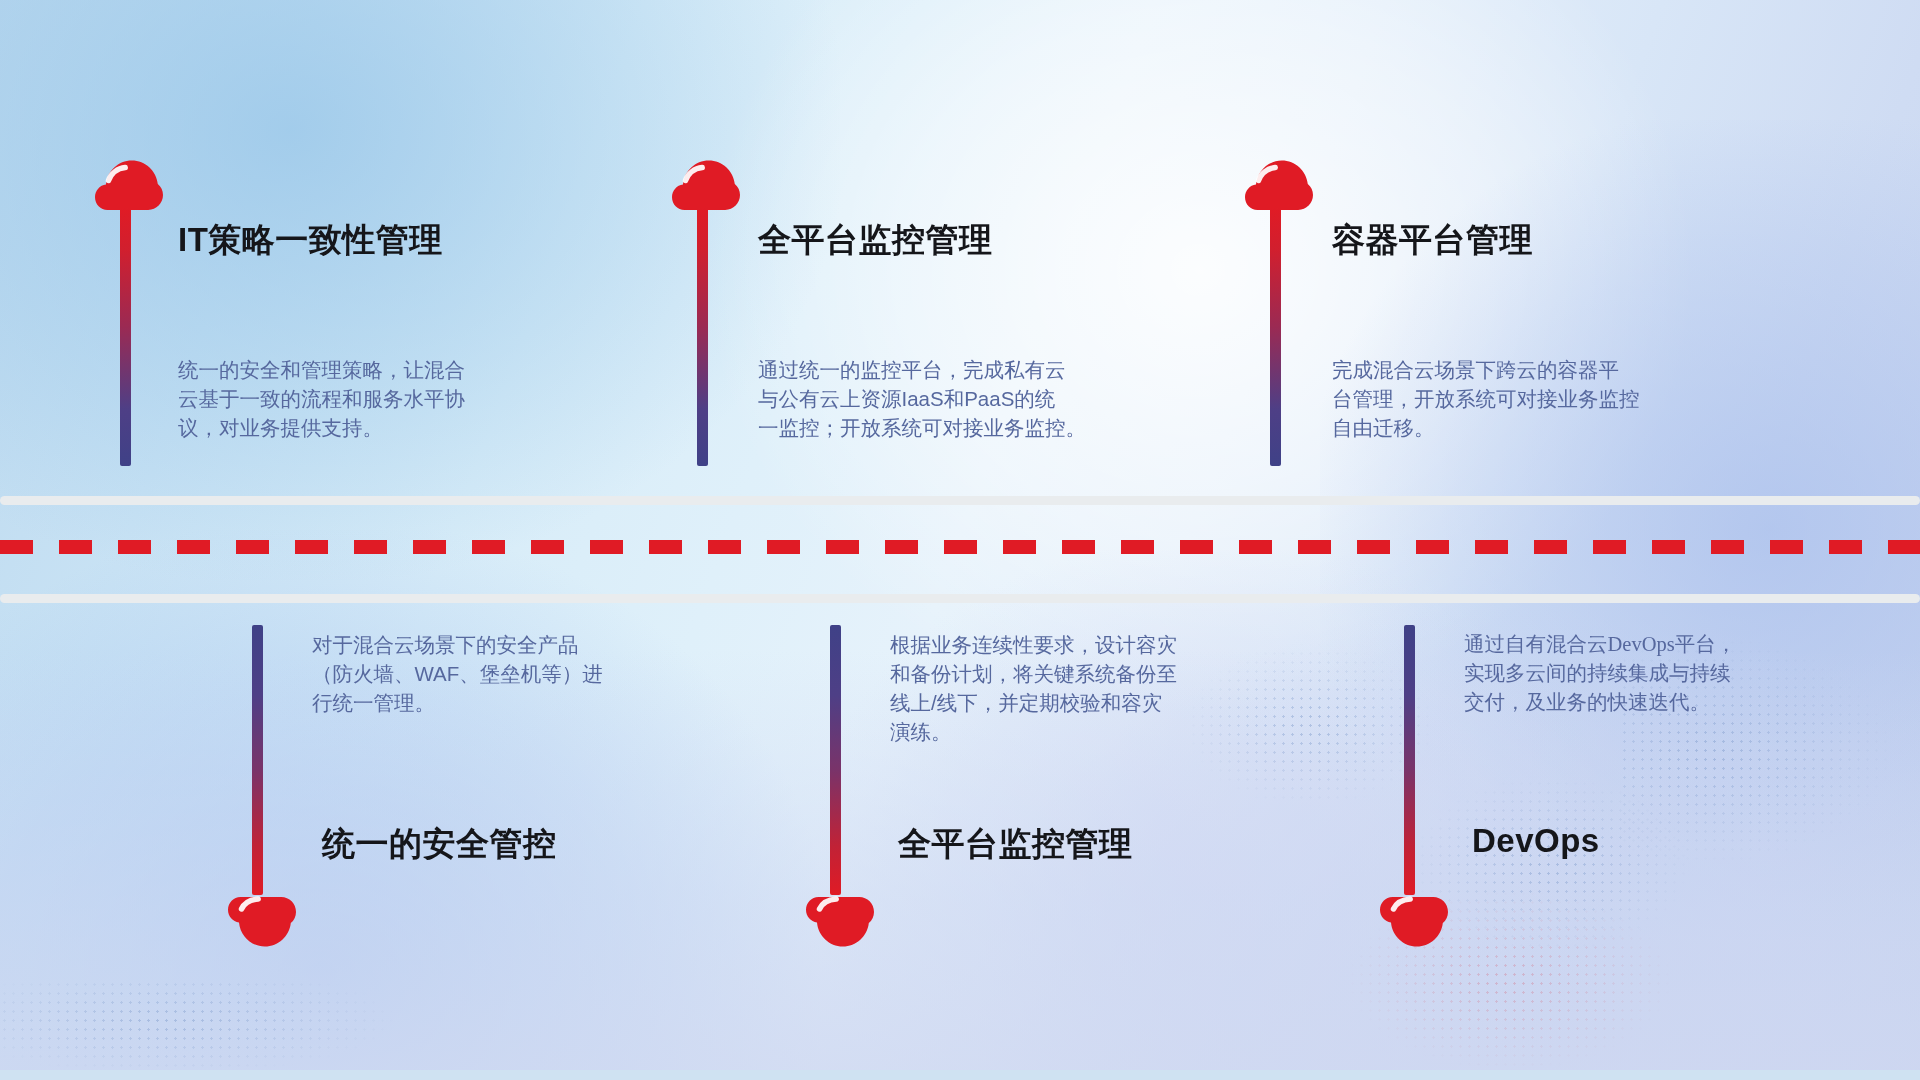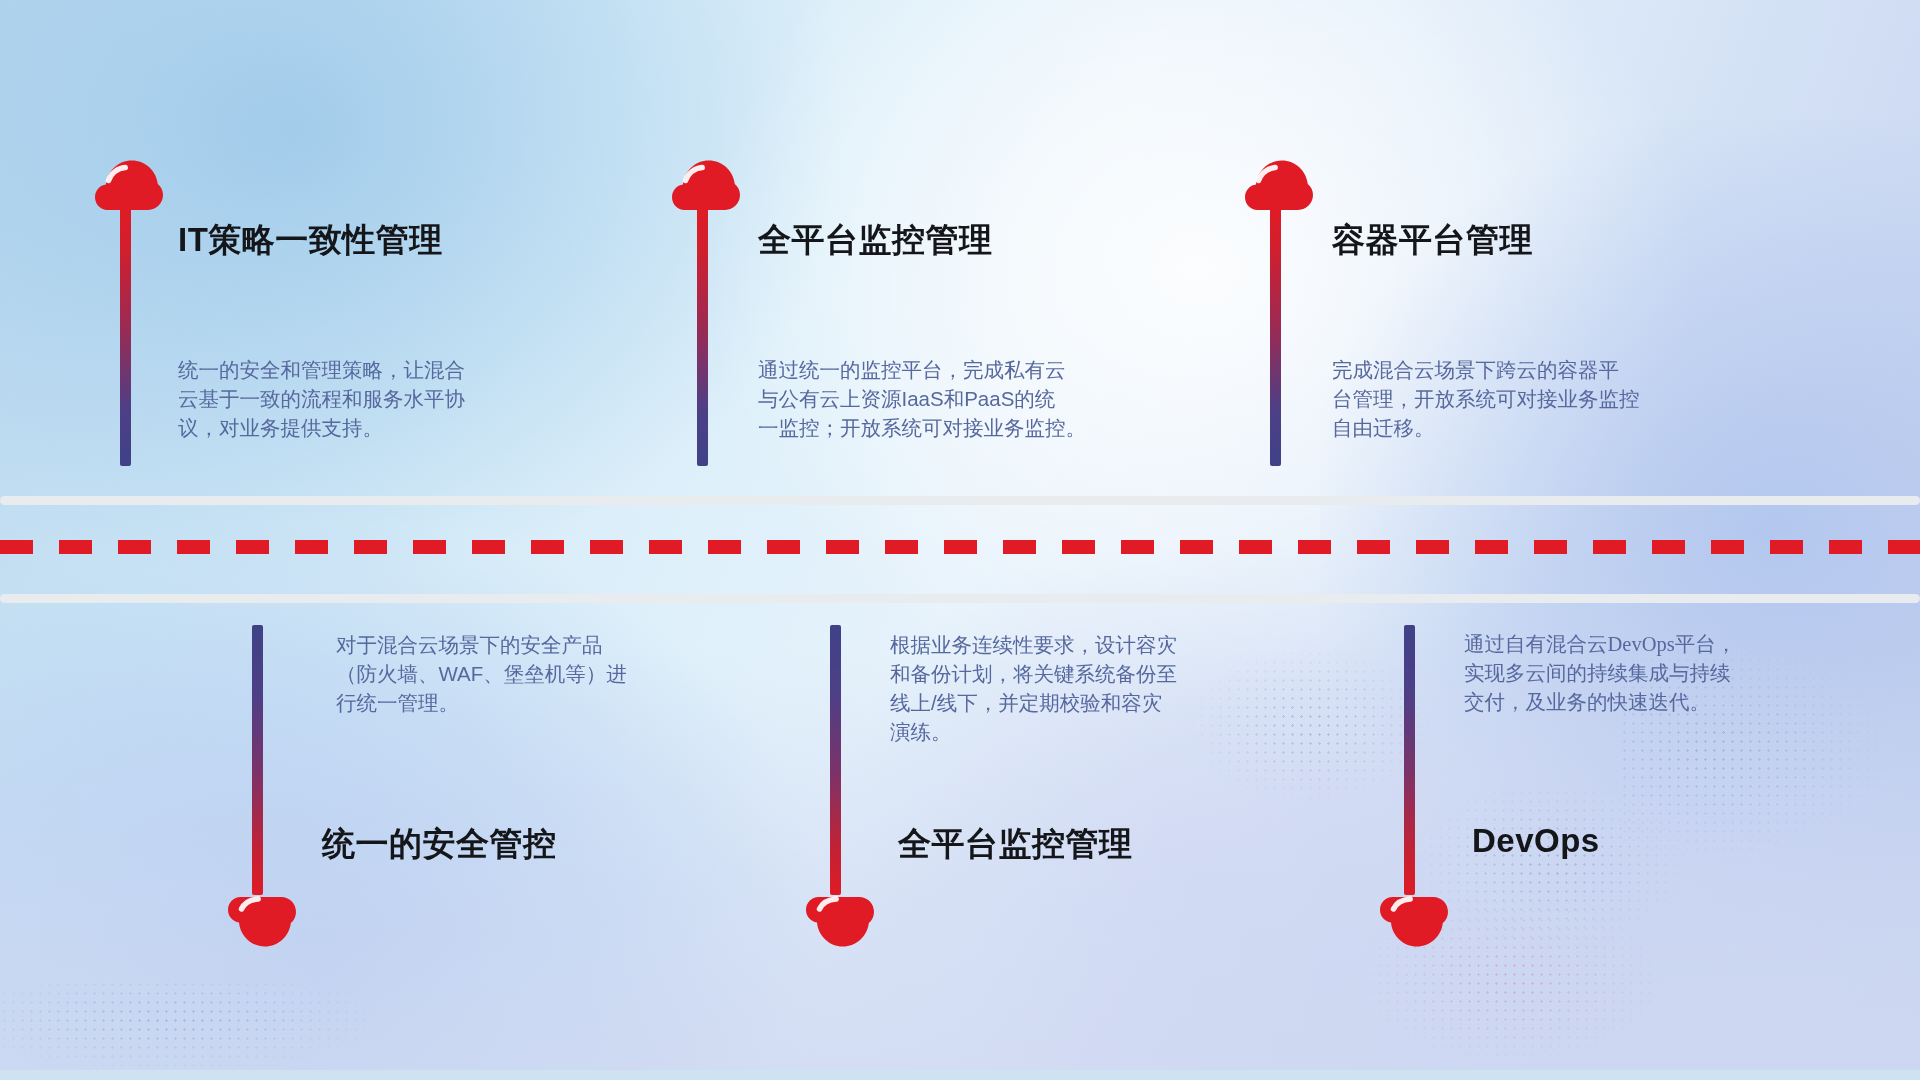--- a/index.html
+++ b/index.html
@@ -227,21 +227,21 @@
 台管理，开放系统可对接业务监控
 自由迁移。</div>
   </div>
 
   <div class="divider rule-white top"></div>
   <div class="divider dashed-line"></div>
   <div class="divider rule-white bot"></div>
 
   <div class="card">
     <div class="stem stem-up" style="left:252px; top:625px; height:270px;"></div>
-    <div class="card-body" style="left:312px; top:630px; width:440px;margin-left:24px;">对于混合云场景下的安全产品
+    <div class="card-body" style="left:312px; top:630px; width:440px;">对于混合云场景下的安全产品
 （防火墙、WAF、堡垒机等）进
 行统一管理。</div>
     <div class="card-title" style="left:322px; top:822px;">统一的安全管控</div>
     <div class="cloud-icon" style="left:228px; top:895px;">
       <svg width="68" height="52" viewBox="0 0 68 52">
         <path d="M12.5,2 C5.6,2 0,7.7 0,14.8 C0,21.4 4.8,26.8 11,27.5 C12.2,41.0 23.3,51.5 36.8,51.5 C50.3,51.5 61.4,41.2 62.8,28.0 C66.0,25.4 68,21.4 68,16.9 C68,8.7 61.4,2 53.2,2 Z" fill="#e01b25"></path>
         <path d="M13.5,14.0 C16.2,8.2 22.6,4.6 30.2,4.0" fill="none" stroke="#ffffff" stroke-width="5.5" stroke-linecap="round" opacity="0.92"></path>
       </svg>
     </div>
   </div>

